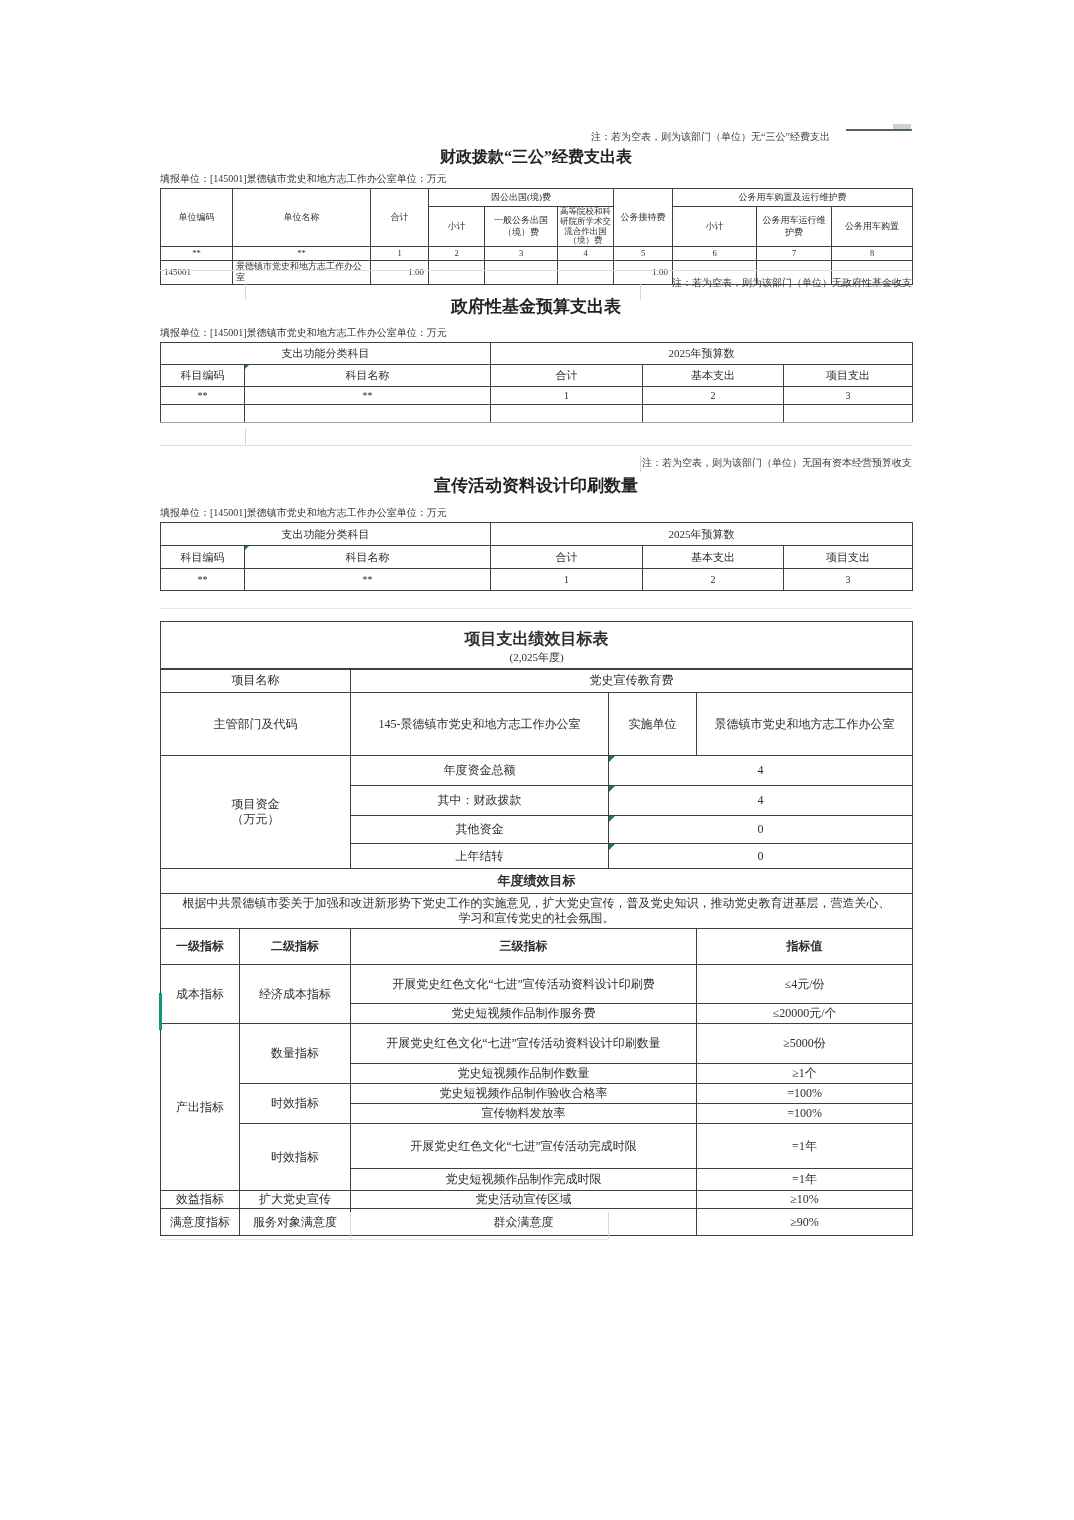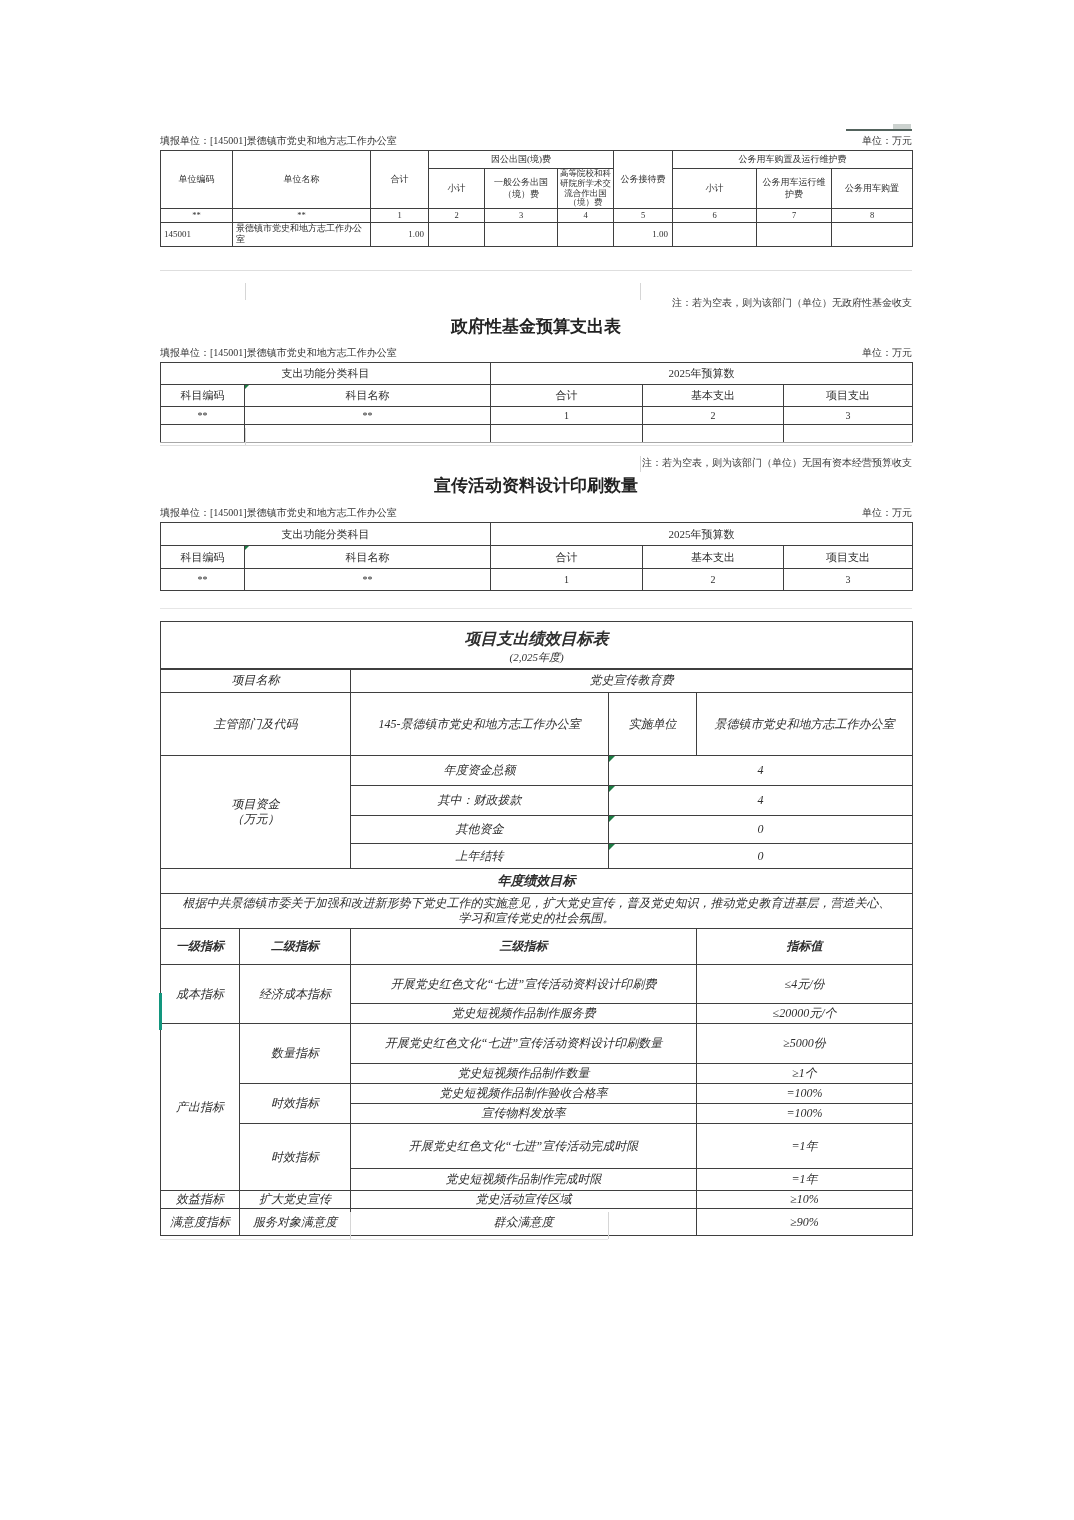--- a/index.html
+++ b/index.html
@@ -1,30 +1,30 @@
 <!DOCTYPE html>
 <html><head>
 <meta charset="utf-8">
 <style>
   html,body{margin:0;padding:0;background:#ffffff;}
   .page{position:relative;width:1074px;height:1520px;background:#fff;overflow:hidden;
         font-family:"Liberation Serif","DejaVu Serif",serif;color:#2e2e2e;}
   .sec{position:absolute;left:160px;width:752px;}
   .note{font-size:10px;color:#3a3a3a;text-align:right;white-space:nowrap;}
   .titleline{text-align:center;font-weight:bold;color:#222;}
-  .fillrow{display:flex;justify-content:space-between;align-items:flex-end;font-size:10px;color:#333;}
+  .fillrow{display:flex;align-items:flex-end;font-size:10px;color:#333;}
   table.grid{border-collapse:collapse;table-layout:fixed;width:752px;}
   .grid td{border:1px solid #3f3f3f;text-align:center;vertical-align:middle;
            padding:0 2px;overflow:hidden;word-break:break-all;}
   .t1 td{font-size:9px;line-height:1.25;}
   .t1 .sm{font-size:8.5px;line-height:1.15;font-family:Liberation Serif, serif;}
   .t1 .num{font-size:8.5px;}
   .t23 td{font-size:11px;}
   .t23 .num{font-size:10px;}
-  .t4 td{font-size:12px;line-height:1.25;font-style:italic;}
+  .t4 td{font-size:12px;line-height:1.25;}
   .ta-l{text-align:left !important;padding-left:3px !important;}
   .ta-r{text-align:right !important;padding-right:4px !important;}
   .b{font-weight:bold;}
   .t4title{font-size:16px;font-weight:bold;line-height:1.3;padding-top:3px;}
   .t4sub{font-size:11px;line-height:1.3;}
   .desc{font-size:12px;line-height:1.25;padding:2px 21px !important;}
   .b-light td{border-bottom-color:#a8a8a8;}
   .gtri{position:relative;}
   .gtri::before{content:"";position:absolute;left:0;top:0;width:0;height:0;
                 border-top:6px solid #1e7c45;border-right:6px solid transparent;}
@@ -37,20 +37,22 @@
 </style>
 </head>
 <body>
 
 <div class="page">
 
   <div class="grayrect" style="left:893px;top:124px;width:18px;height:7px;"></div>
   <div class="darkline" style="left:846px;top:129px;width:66px;"></div>
 
   <div class="sec" style="top:130px;">
+    <div class="note" style="padding-right:82px;">注：若为空表，则为该部门（单位）无“三公”经费支出</div>
+    <div class="titleline" style="font-size:16px;margin-top:3px;">财政拨款“三公”经费支出表</div>
     <div class="fillrow" style="margin-top:4px;">
       <span>填报单位：[145001]景德镇市党史和地方志工作办公室</span>
       <span>单位：万元</span>
     </div>
     <table class="grid t1" style="margin-top:2px;">
       <colgroup>
         <col style="width:72px">
           <col style="width:138px">
           <col style="width:58px">
         <col style="width:56px">
@@ -103,21 +105,21 @@
         <td></td>
       </tr>
     </tbody>
       </table>
   </div>
 
   <div class="fh" style="left:160px;top:270px;width:752px;"></div>
   <div class="fv" style="left:245px;top:283px;height:17px;"></div>
   <div class="fv" style="left:640px;top:283px;height:17px;"></div>
 
-  <div class="sec" style="top:296px;">
+  <div class="sec" style="top:276px;">
     <div class="note">注：若为空表，则为该部门（单位）无政府性基金收支</div>
     <div class="titleline" style="font-size:17px;margin-top:5px;">政府性基金预算支出表</div>
     <div class="fillrow" style="margin-top:8px;">
       <span>填报单位：[145001]景德镇市党史和地方志工作办公室</span>
       <span>单位：万元</span>
     </div>
     <table class="grid t23" style="margin-top:2px;">
       <colgroup>
         <col style="width:84px">
           <col style="width:246px">

